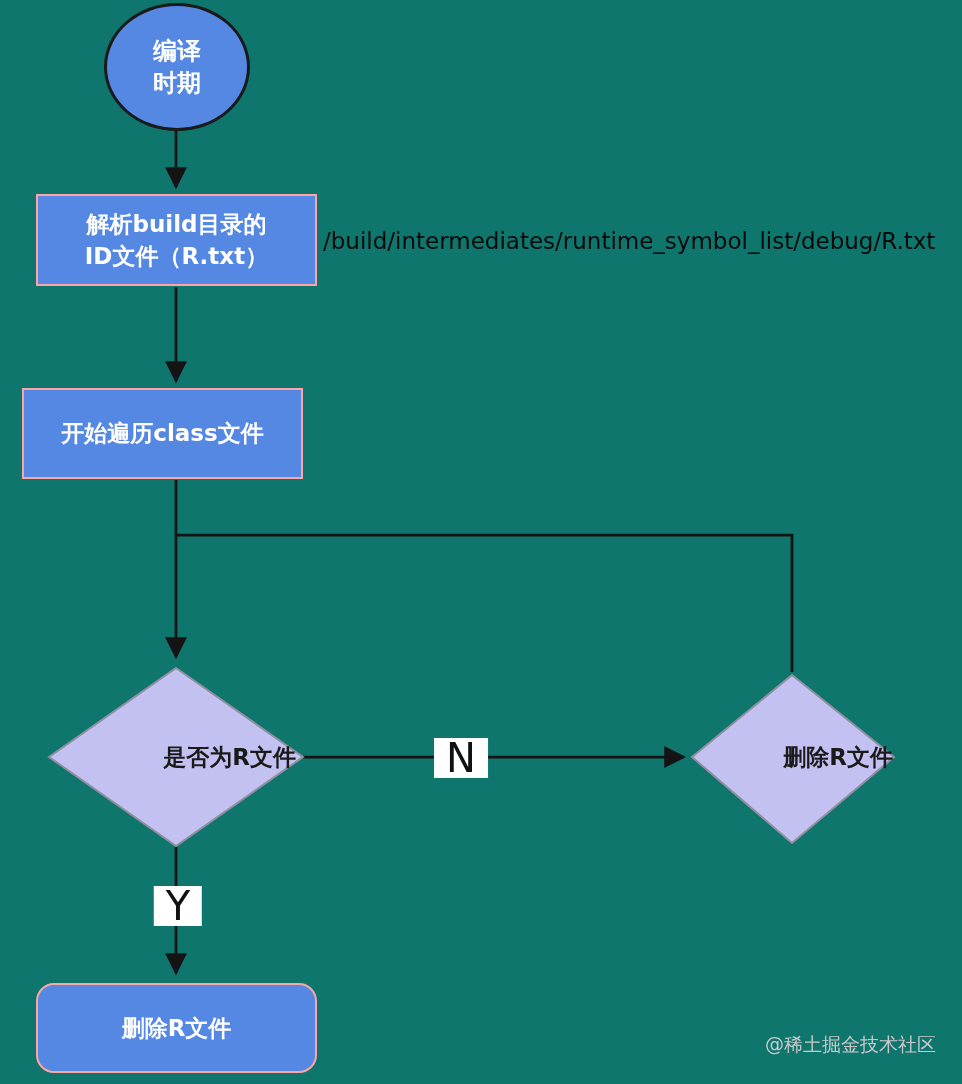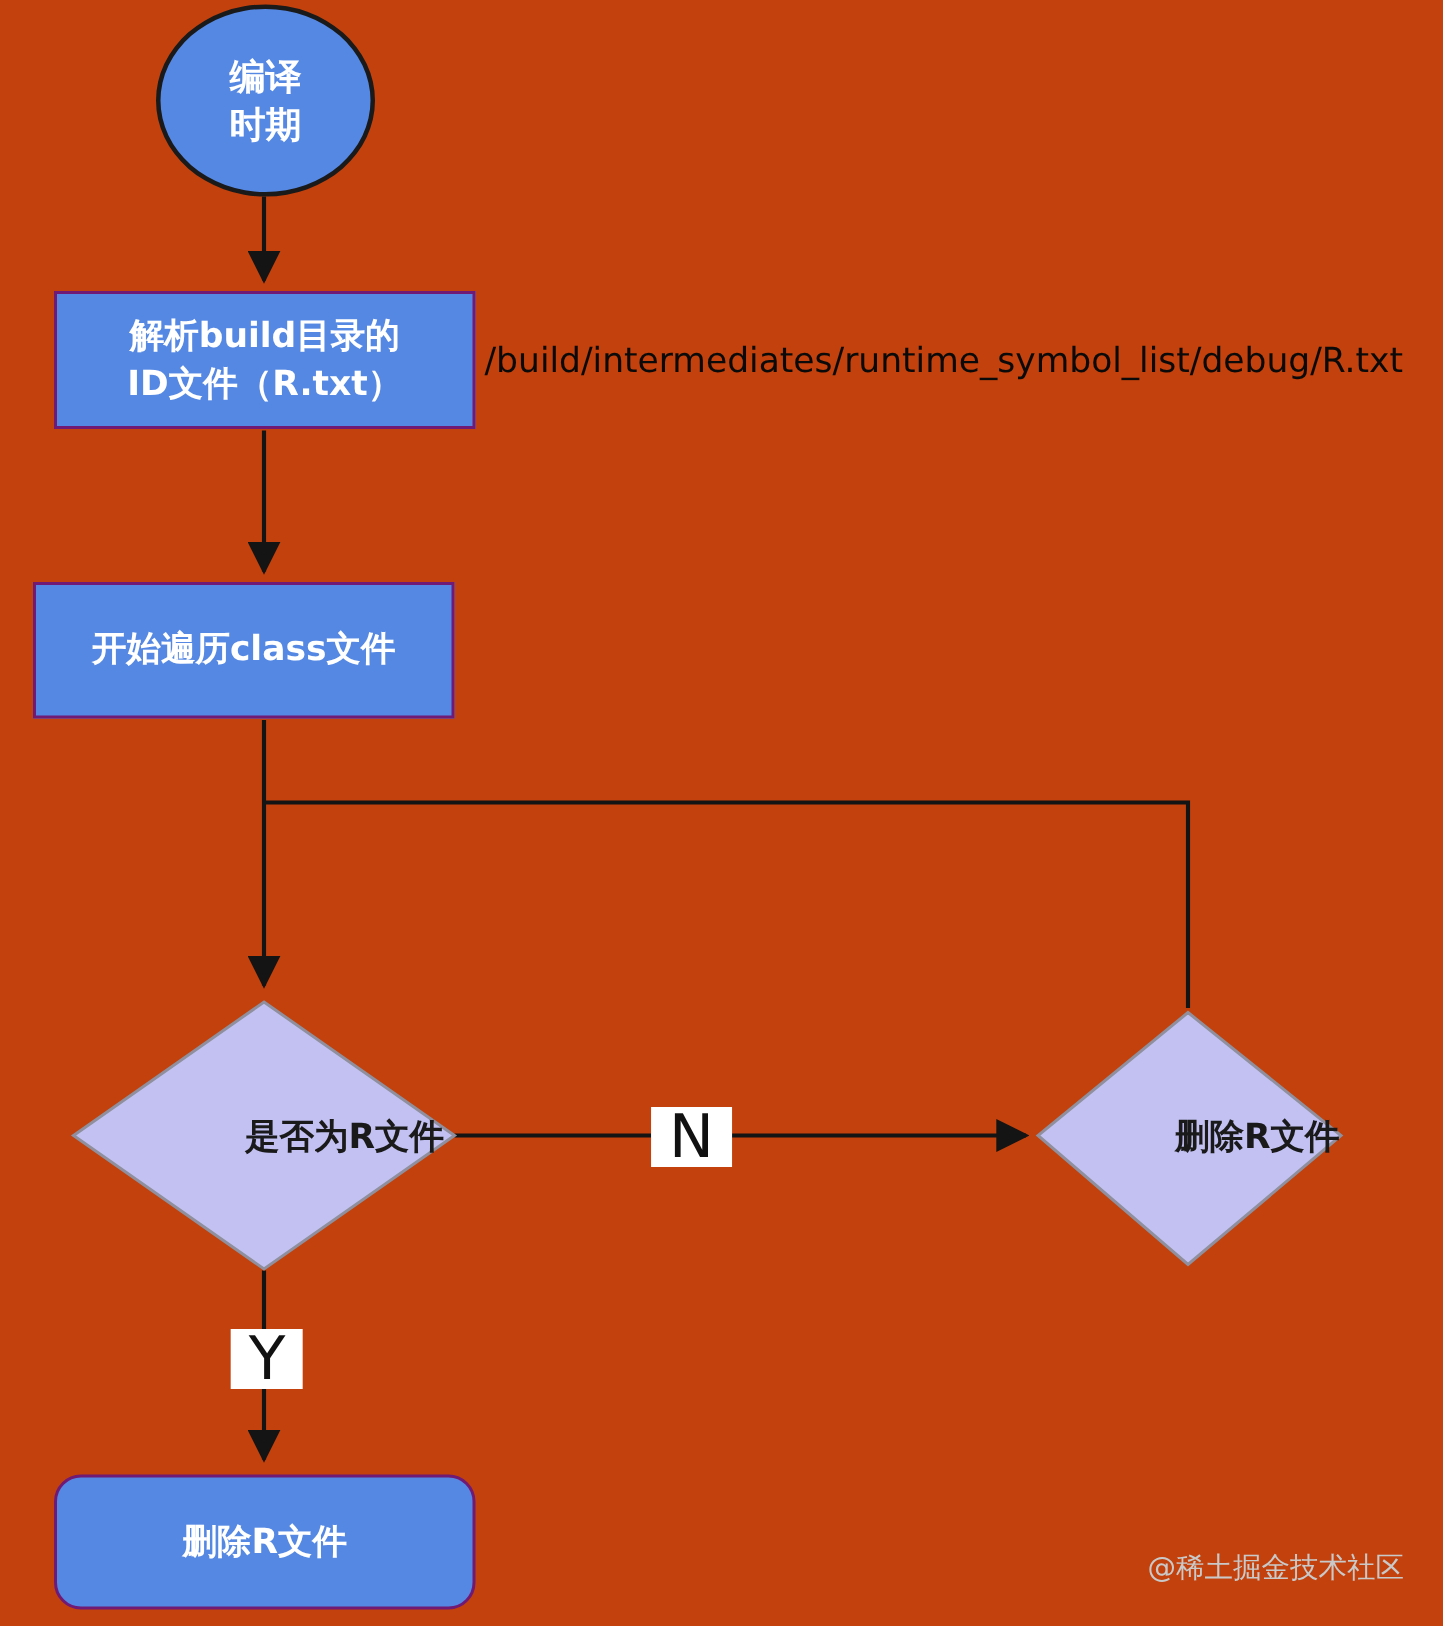--- a/index.html
+++ b/index.html
@@ -5,21 +5,21 @@
   html, body {
     margin: 0;
     padding: 0;
     background: #ffffff;
     font-family: "DejaVu Sans", "Liberation Sans", sans-serif;
   }
   .canvas {
     position: relative;
     width: 962px;
     height: 1084px;
-    background: #c2410c;
+    background: #0f766e;
     overflow: hidden;
   }
   .connectors {
     position: absolute;
     left: 0;
     top: 0;
     z-index: 1;
   }
   .node {
     position: absolute;
@@ -40,21 +40,21 @@
     background: #5588E3;
     border: 3.5px solid #1a1a1a;
     color: #ffffff;
     font-size: 24px;
     font-weight: bold;
     line-height: 1.35;
   }
   .process {
     width: 281px;
     background: #5588E3;
-    border: 2px solid #701a75;
+    border: 2px solid #fca5a5;
     color: #ffffff;
     font-size: 23px;
     font-weight: bold;
     line-height: 1.4;
   }
   .process.p1 { left: 36px; top: 194px; height: 92px; }
   .process.p2 { left: 22px; top: 388px; height: 91px; }
   .process.p3 { left: 36px; top: 983px; height: 90px; border-radius: 18px; }
   .decision-label {
     position: absolute;

